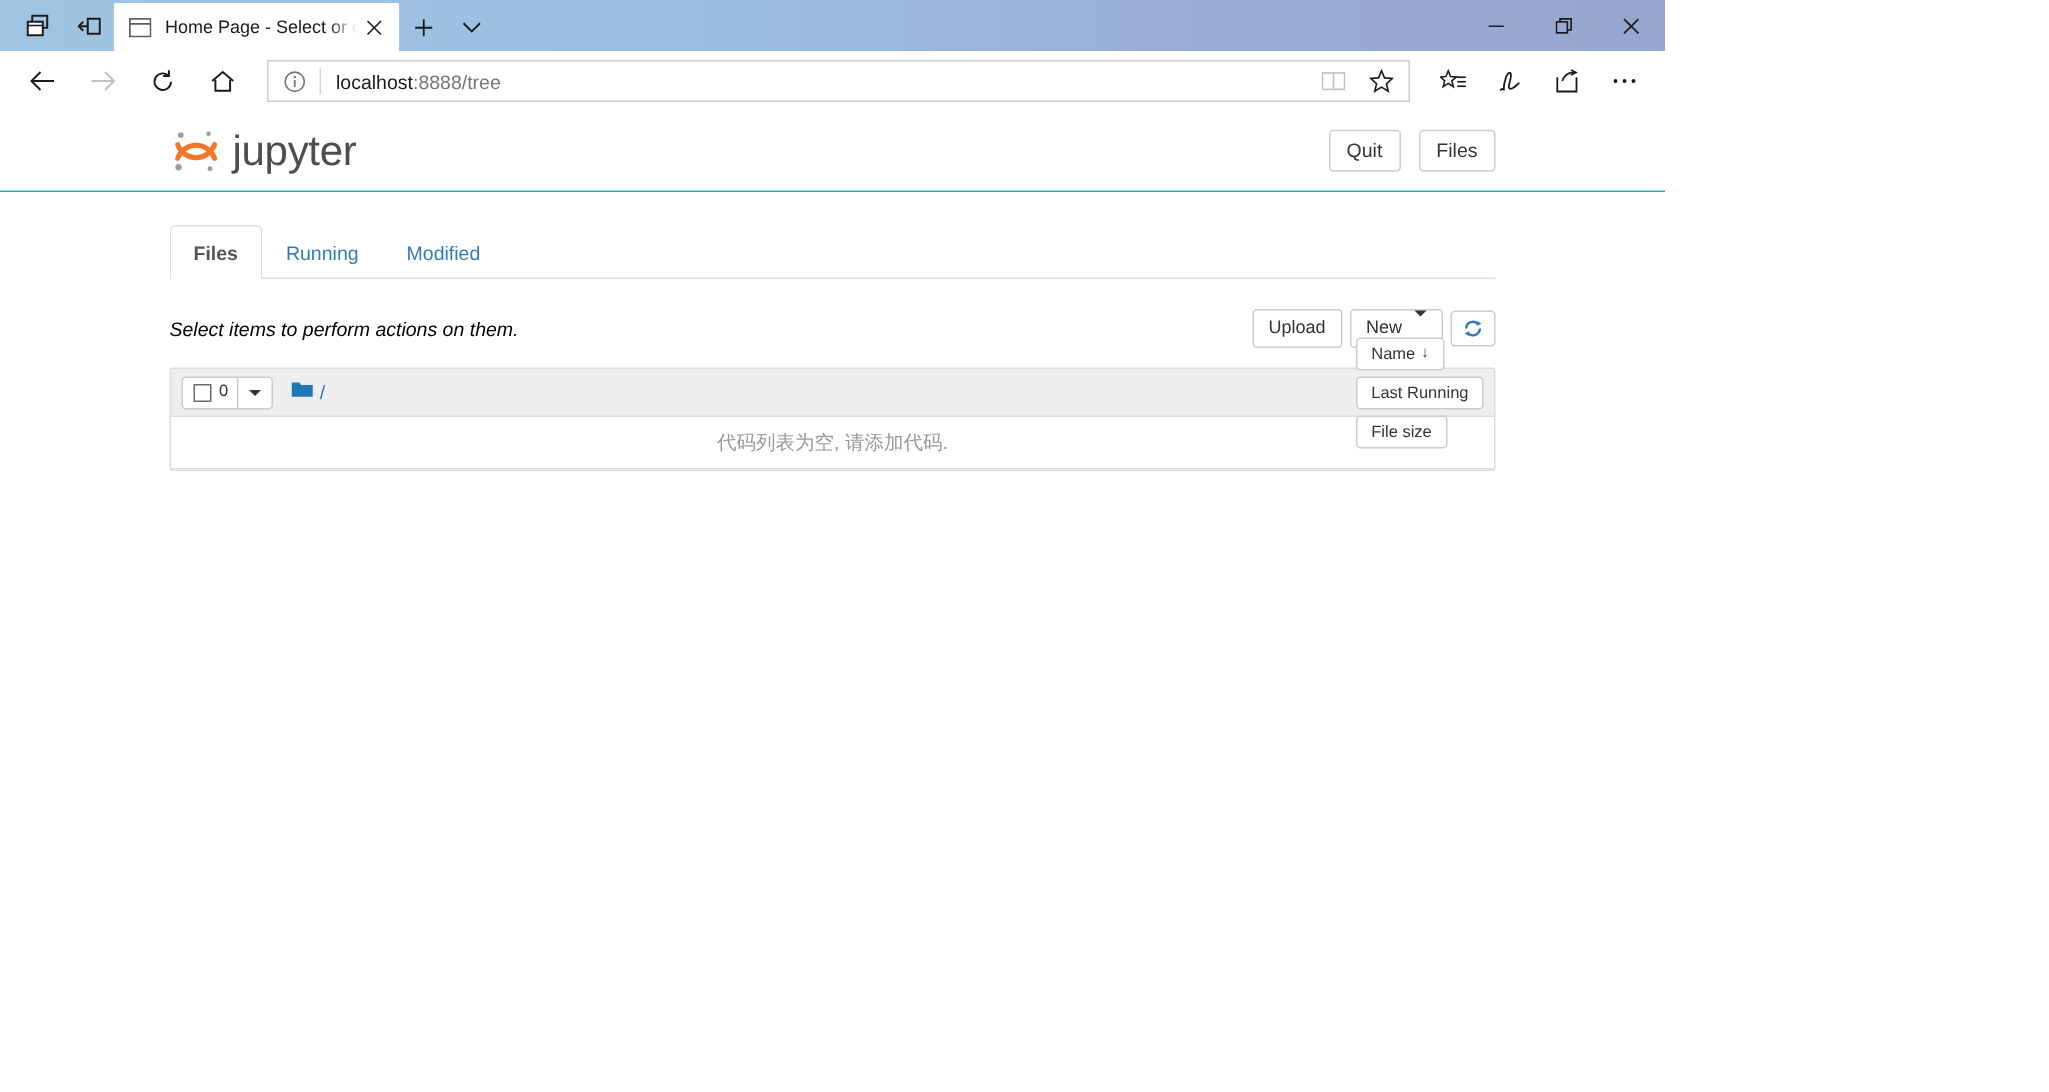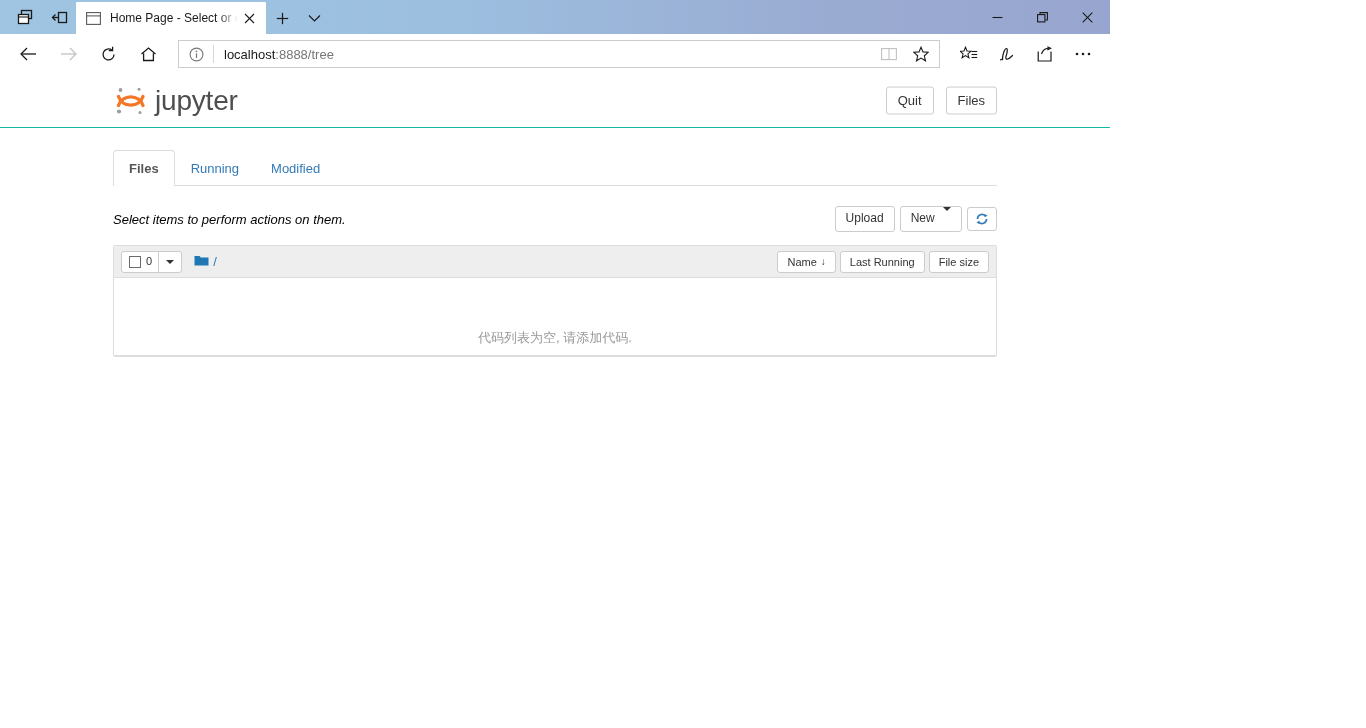--- a/index.html
+++ b/index.html
@@ -253,36 +253,35 @@
     border-left: 4px solid transparent;
     border-right: 4px solid transparent;
     border-top: 4px solid #333333;
   }
   .breadcrumb {
     display: flex; align-items: center;
     margin-left: 12px;
     gap: 4px;
   }
   .bc-slash { font-size: 13px; color: #337ab7; }
-  .lt-right { display: flex; gap: 4px; align-items: flex-start; }
+  .lt-right { display: flex; gap: 4px; align-items: flex-start; flex-direction: column; }
   .sort-btn {
     font-size: 11px;
     padding: 3px 9px;
     display: flex; align-items: center; gap: 4px;
     height: 22px;
   }
   .sort-arrow { font-size: 10px; }
 
   .empty-row {
     height: 35px;
     display: flex; align-items: center; justify-content: center;
     font-size: 13px;
     color: #999999;
     border-bottom: 1px solid #dddddd;
-    margin-top: 43px;
   }
 </style>
 </head>
 <body>
 
 <div class="browser-window">
 
   <div class="titlebar">
     <div class="title-left-icons">
       <div class="chrome-icon-btn">

